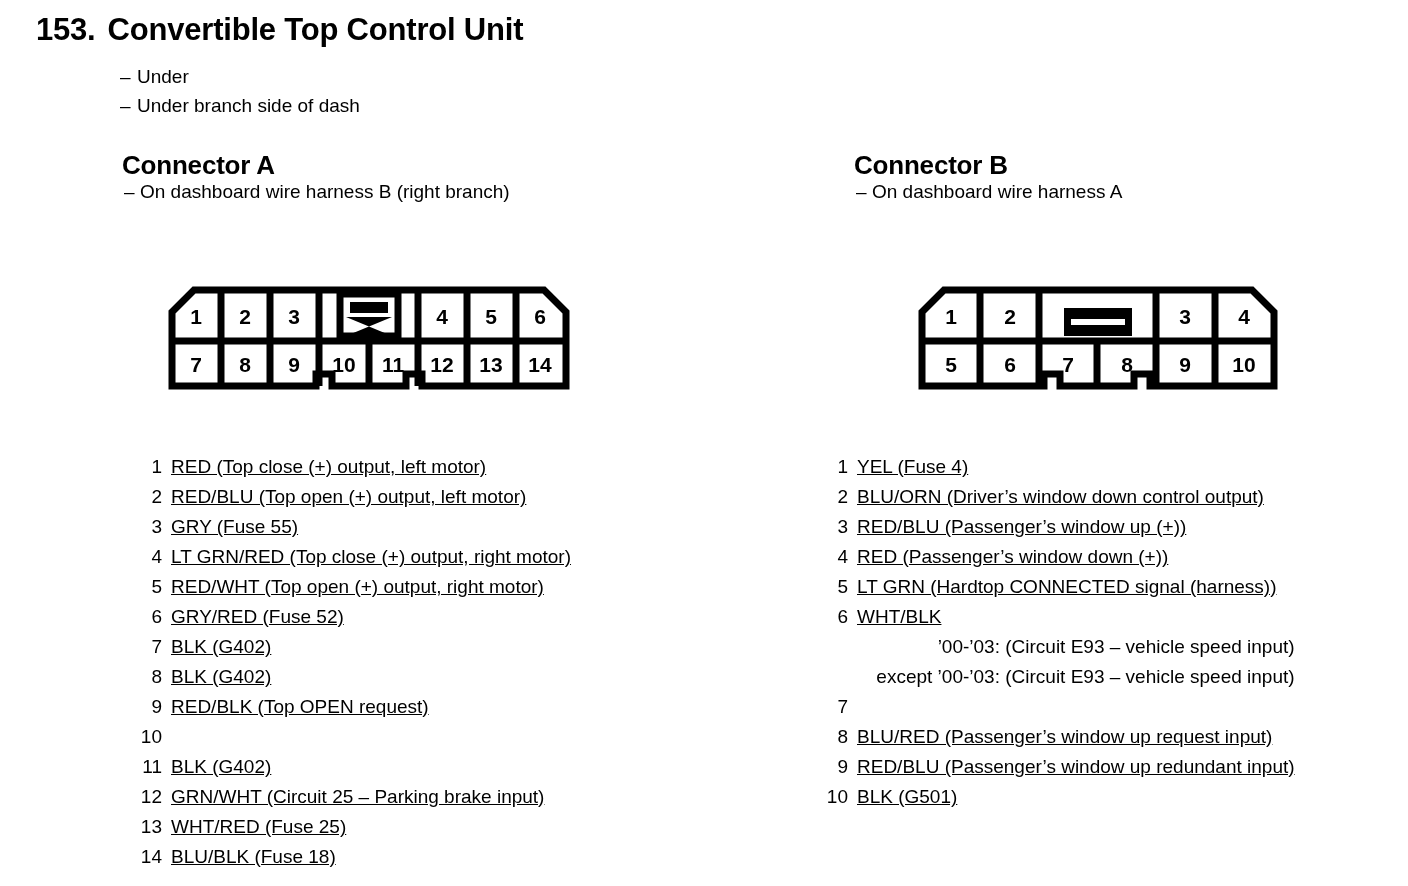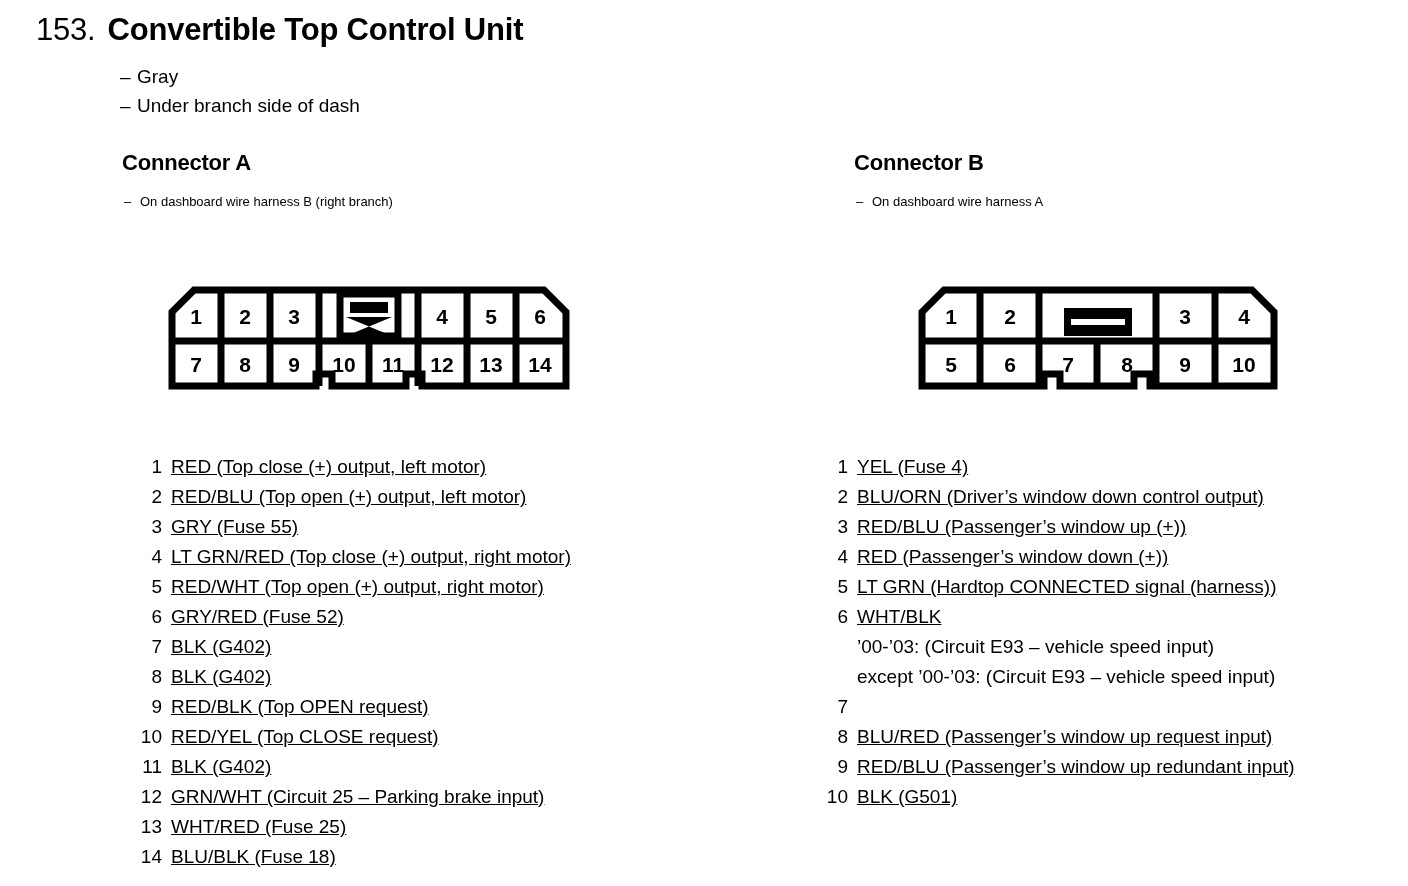--- a/index.html
+++ b/index.html
@@ -21,21 +21,21 @@
   .title-row {
     position: absolute;
     left: 36px;
     top: 12px;
     display: flex;
     align-items: baseline;
     white-space: nowrap;
   }
   .title-number {
     font-size: 31px;
-    font-weight: normal;
+    font-weight: bold;
     letter-spacing: -0.2px;
   }
   .title-text {
     font-size: 31px;
     font-weight: bold;
     margin-left: 12px;
     letter-spacing: -0.2px;
   }
   .sub-line {
     position: absolute;
@@ -52,30 +52,29 @@
 
   
   .connector-col {
     position: absolute;
     top: 150px;
   }
   .col-a { left: 122px; }
   .col-b { left: 854px; }
 
   .conn-heading {
-    font-size: 22px;
+    font-size: 26px;
     font-weight: bold;
     letter-spacing: -0.2px;
     white-space: nowrap;
     margin: 0;
   }
   .conn-sub {
-    font-size: 13px;
-    white-space: nowrap;
-    margin-top: 18px;
+    font-size: 19px;
+    white-space: nowrap;
     margin-left: 2px;
   }
   .conn-sub .dash {
     display: inline-block;
     width: 16px;
   }
 
   
   .housing-wrap {
     position: absolute;
@@ -105,32 +104,33 @@
     flex: 0 0 26px;
   }
   .pin-desc {
     margin-left: 9px;
     text-decoration: underline;
   }
   .pin-extra {
     height: 30px;
     white-space: nowrap;
     padding-left: 35px;
+    text-align: right;
   }
 </style>
 </head>
 <body>
 
 <div class="title-row">
   <span class="title-number">153.</span>
   <span class="title-text">Convertible Top Control Unit</span>
 </div>
 
 <div class="sub-line sub-1">
-  <span class="dash">–</span><span>Gray</span>
+  <span class="dash">–</span><span>Under</span>
 </div>
 <div class="sub-line sub-2">
   <span class="dash">–</span><span>Under branch side of dash</span>
 </div>
 
 <div class="connector-col col-a">
   <div class="conn-heading">Connector A</div>
   <div class="conn-sub">
     <span class="dash">–</span><span>On dashboard wire harness B (right branch)</span>
   </div>
@@ -269,21 +269,20 @@
   <div class="pin-row">
       <span class="pin-num">8</span>
       <span class="pin-desc">BLK (G402)</span>
     </div>
   <div class="pin-row">
       <span class="pin-num">9</span>
       <span class="pin-desc">RED/BLK (Top OPEN request)</span>
     </div>
   <div class="pin-row">
       <span class="pin-num">10</span>
-      <span class="pin-desc">RED/YEL (Top CLOSE request)</span>
     </div>
   <div class="pin-row">
       <span class="pin-num">11</span>
       <span class="pin-desc">BLK (G402)</span>
     </div>
   <div class="pin-row">
       <span class="pin-num">12</span>
       <span class="pin-desc">GRN/WHT (Circuit 25 – Parking brake input)</span>
     </div>
   <div class="pin-row">

